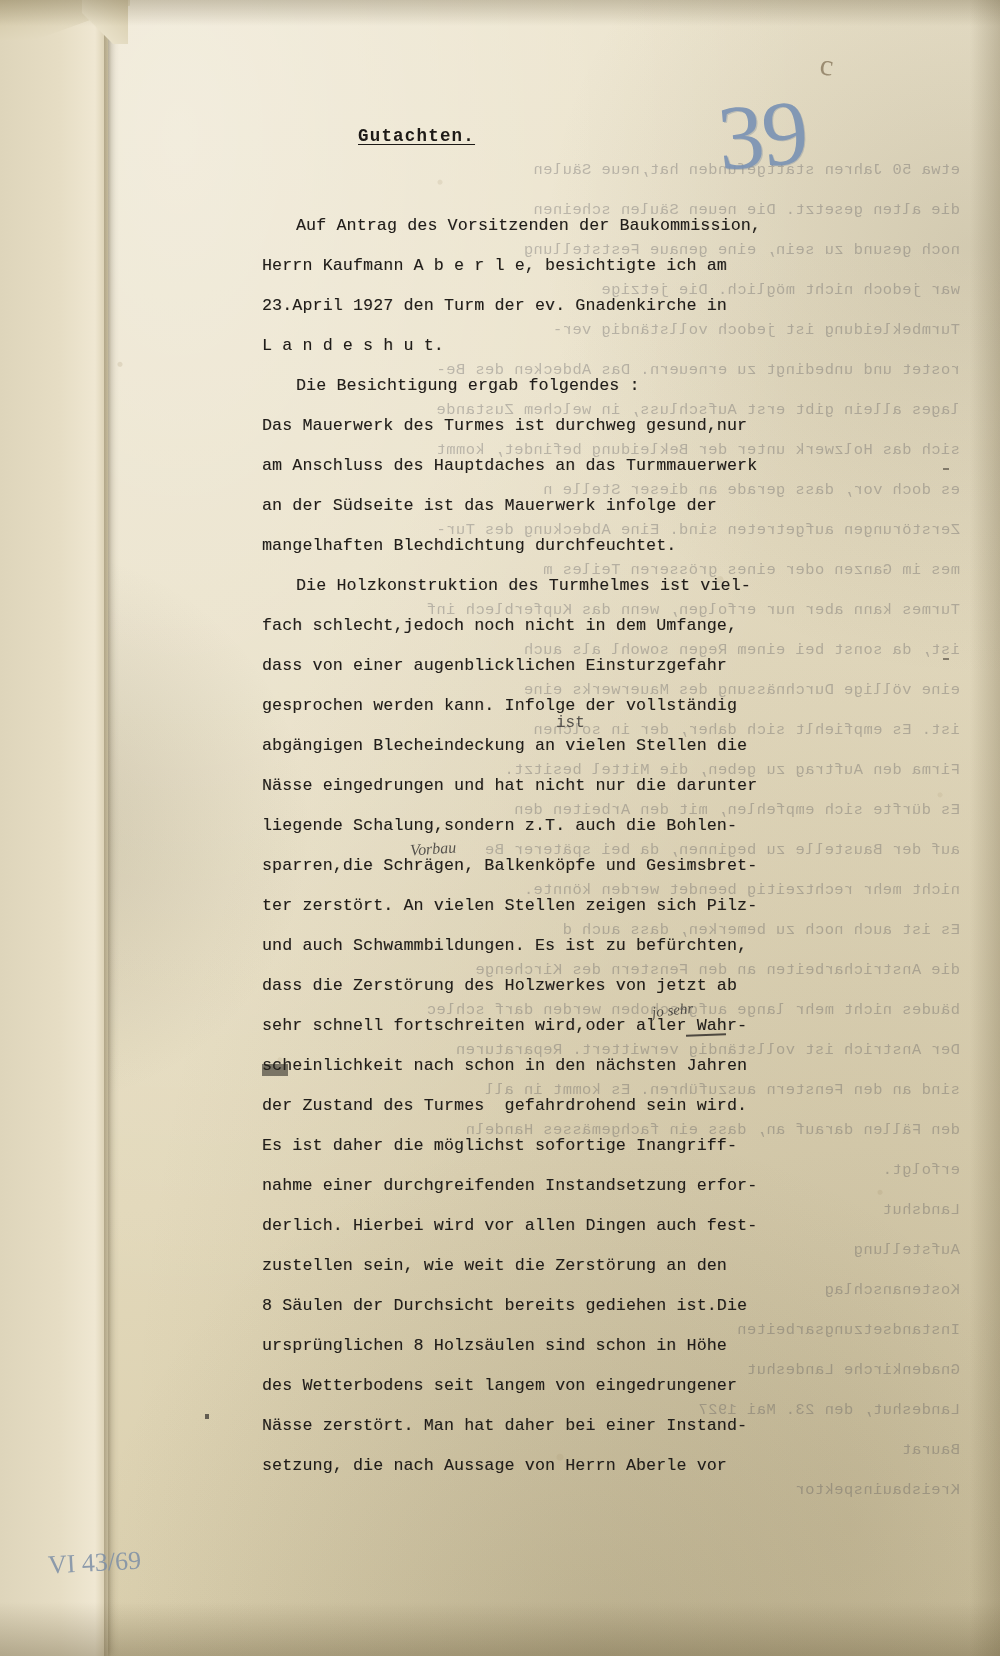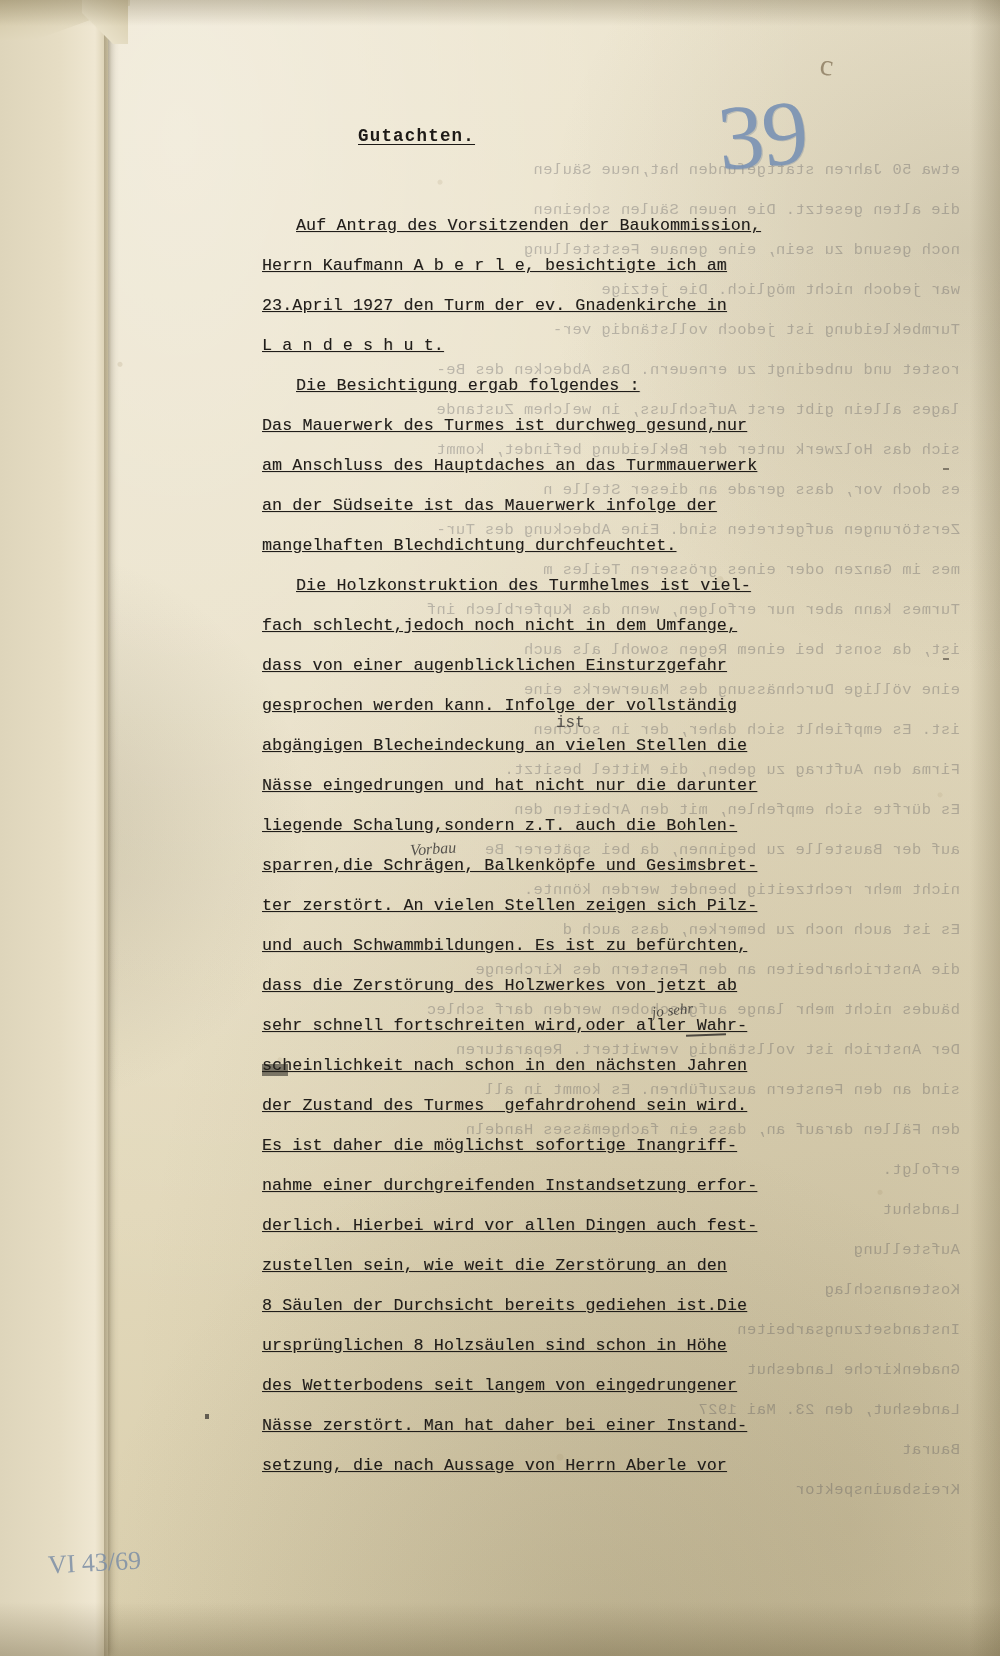--- a/index.html
+++ b/index.html
@@ -100,21 +100,21 @@
     left: 262px;
     top: 206px;
     width: 620px;
     color: #201d1a;
     font-size: 16.6px;
     line-height: 40px;
     letter-spacing: 0.15px;
     white-space: pre;
     text-shadow: 0.4px 0.3px 0 rgba(50,45,40,0.35);
   }
-  .typed .ln { display: block; height: 40px; text-decoration: underline; }
+  .typed .ln { display: block; height: 40px; }
   .typed .ind { padding-left: 34px; }
 
   .title {
     position: absolute;
     left: 358px;
     top: 126px;
     font-size: 17.5px;
     letter-spacing: 1.2px;
     color: #1d1a17;
     text-decoration: underline;

